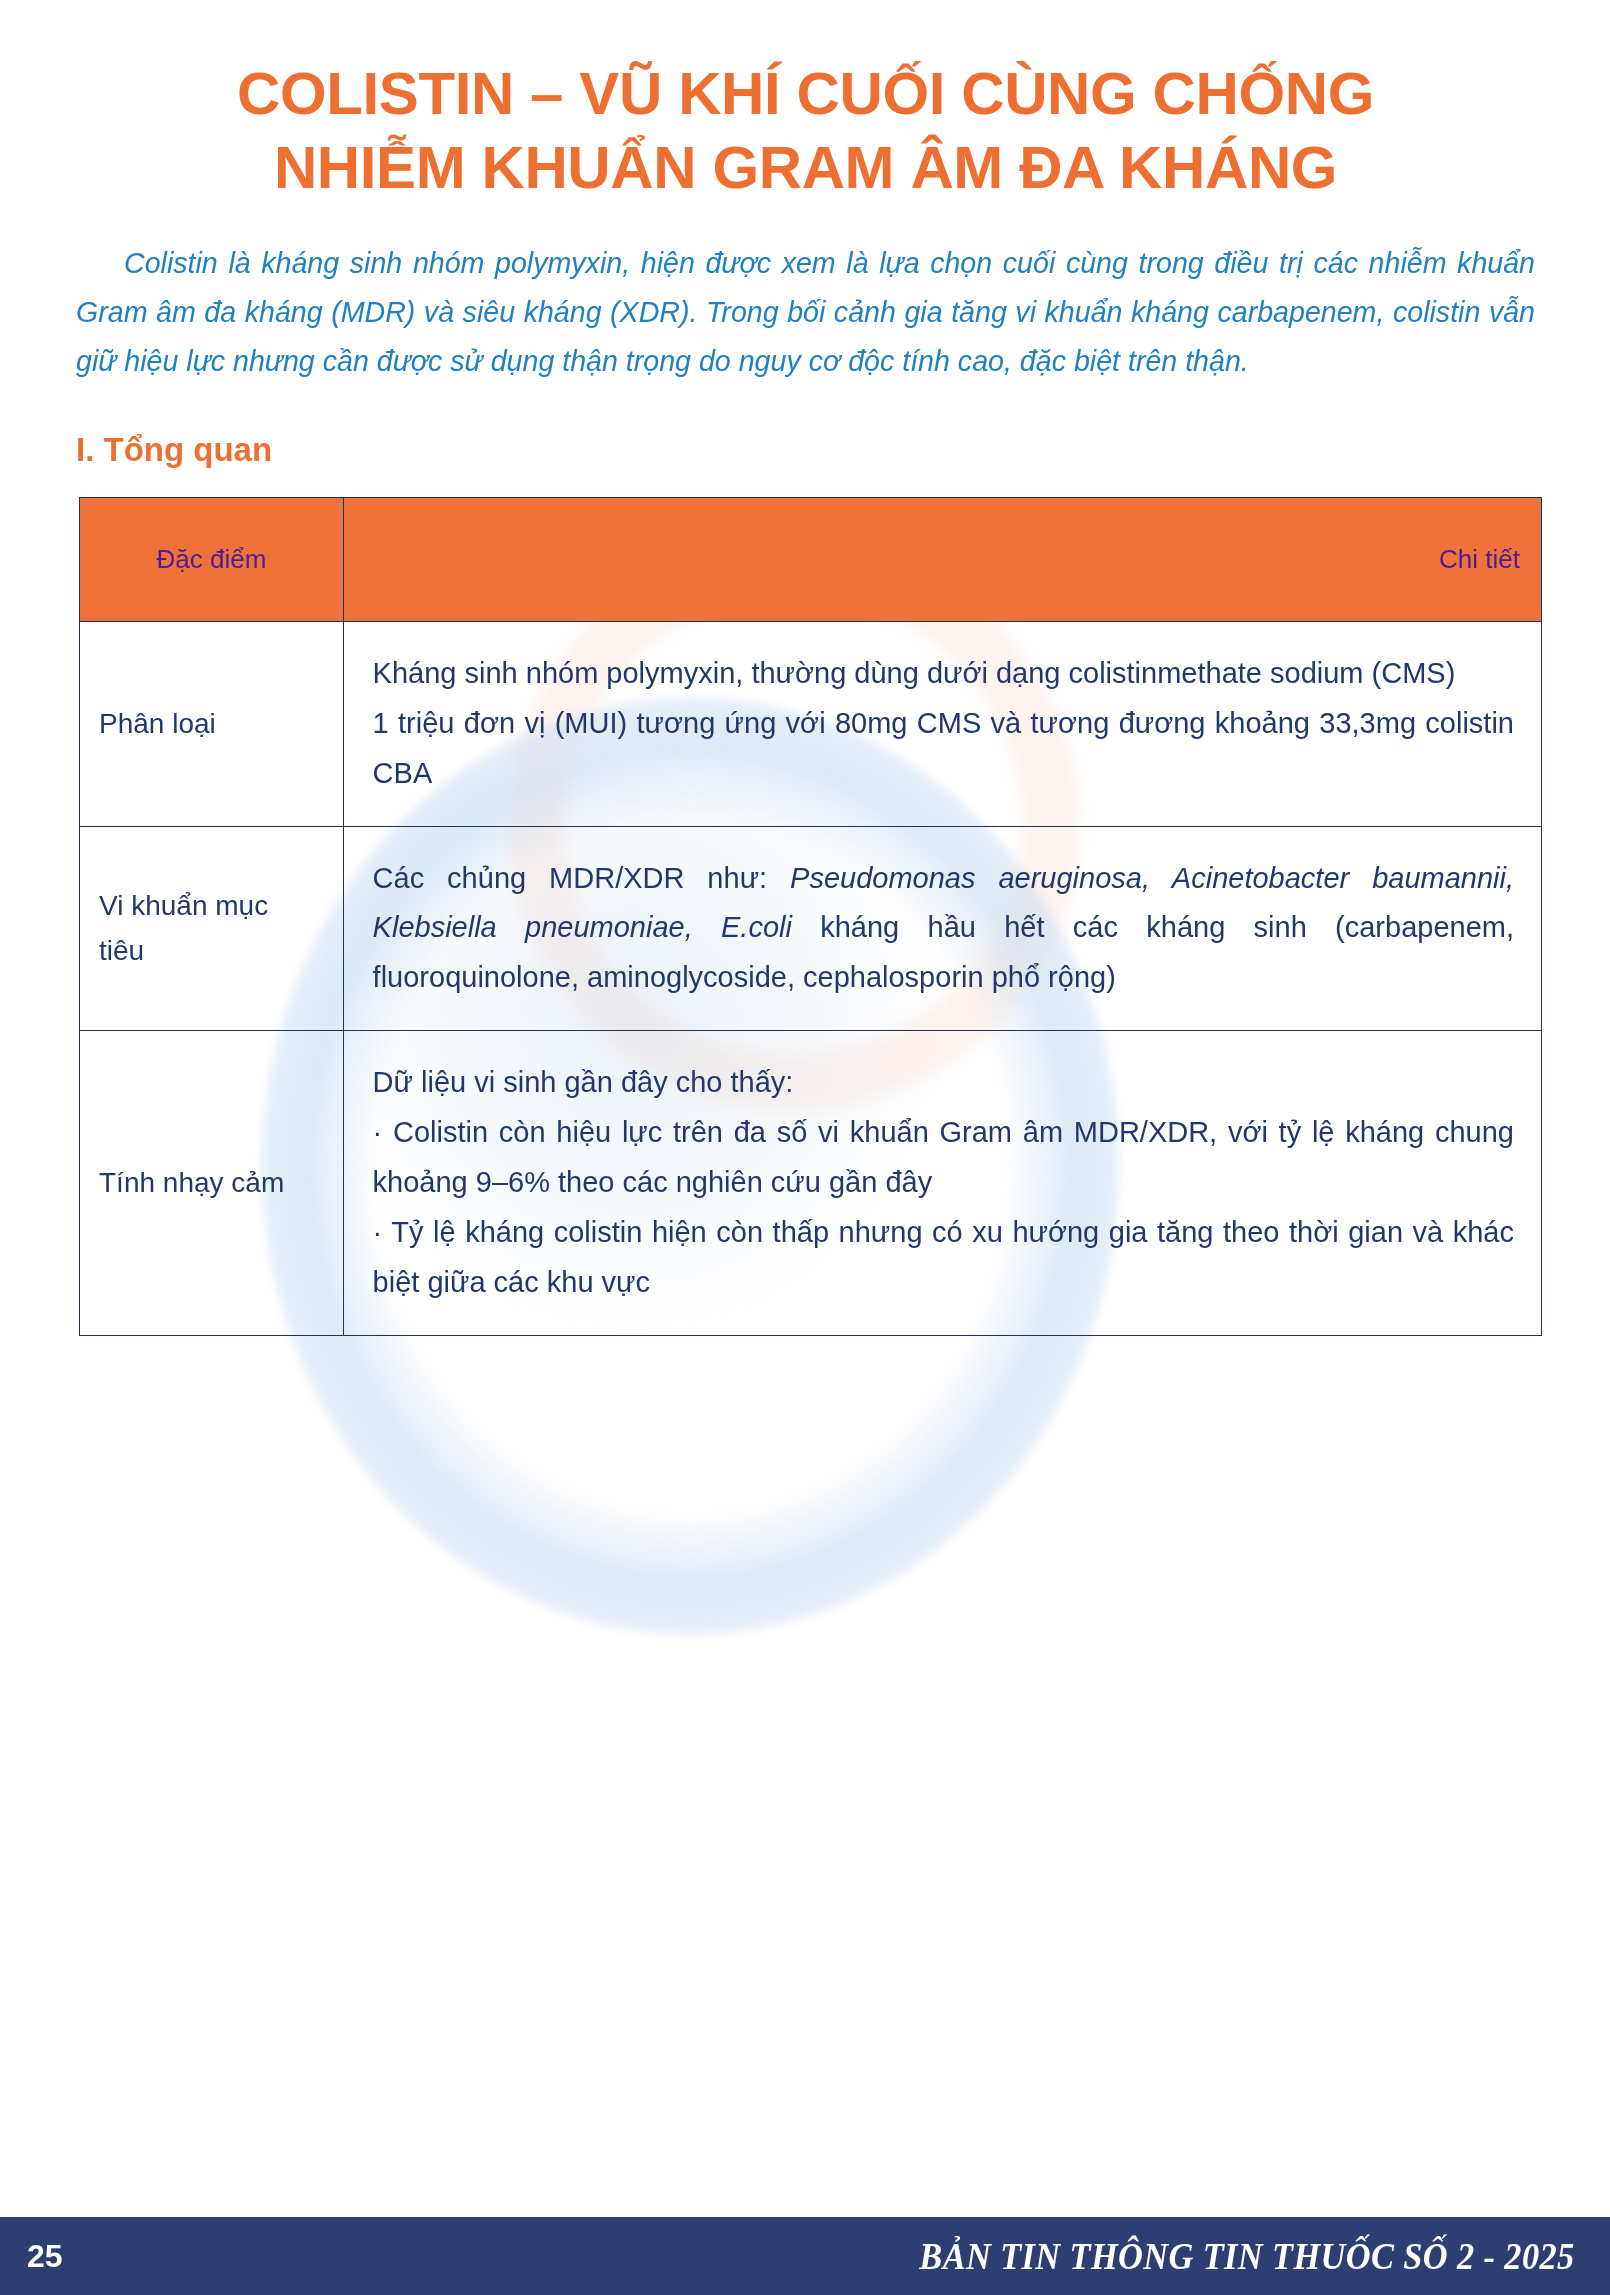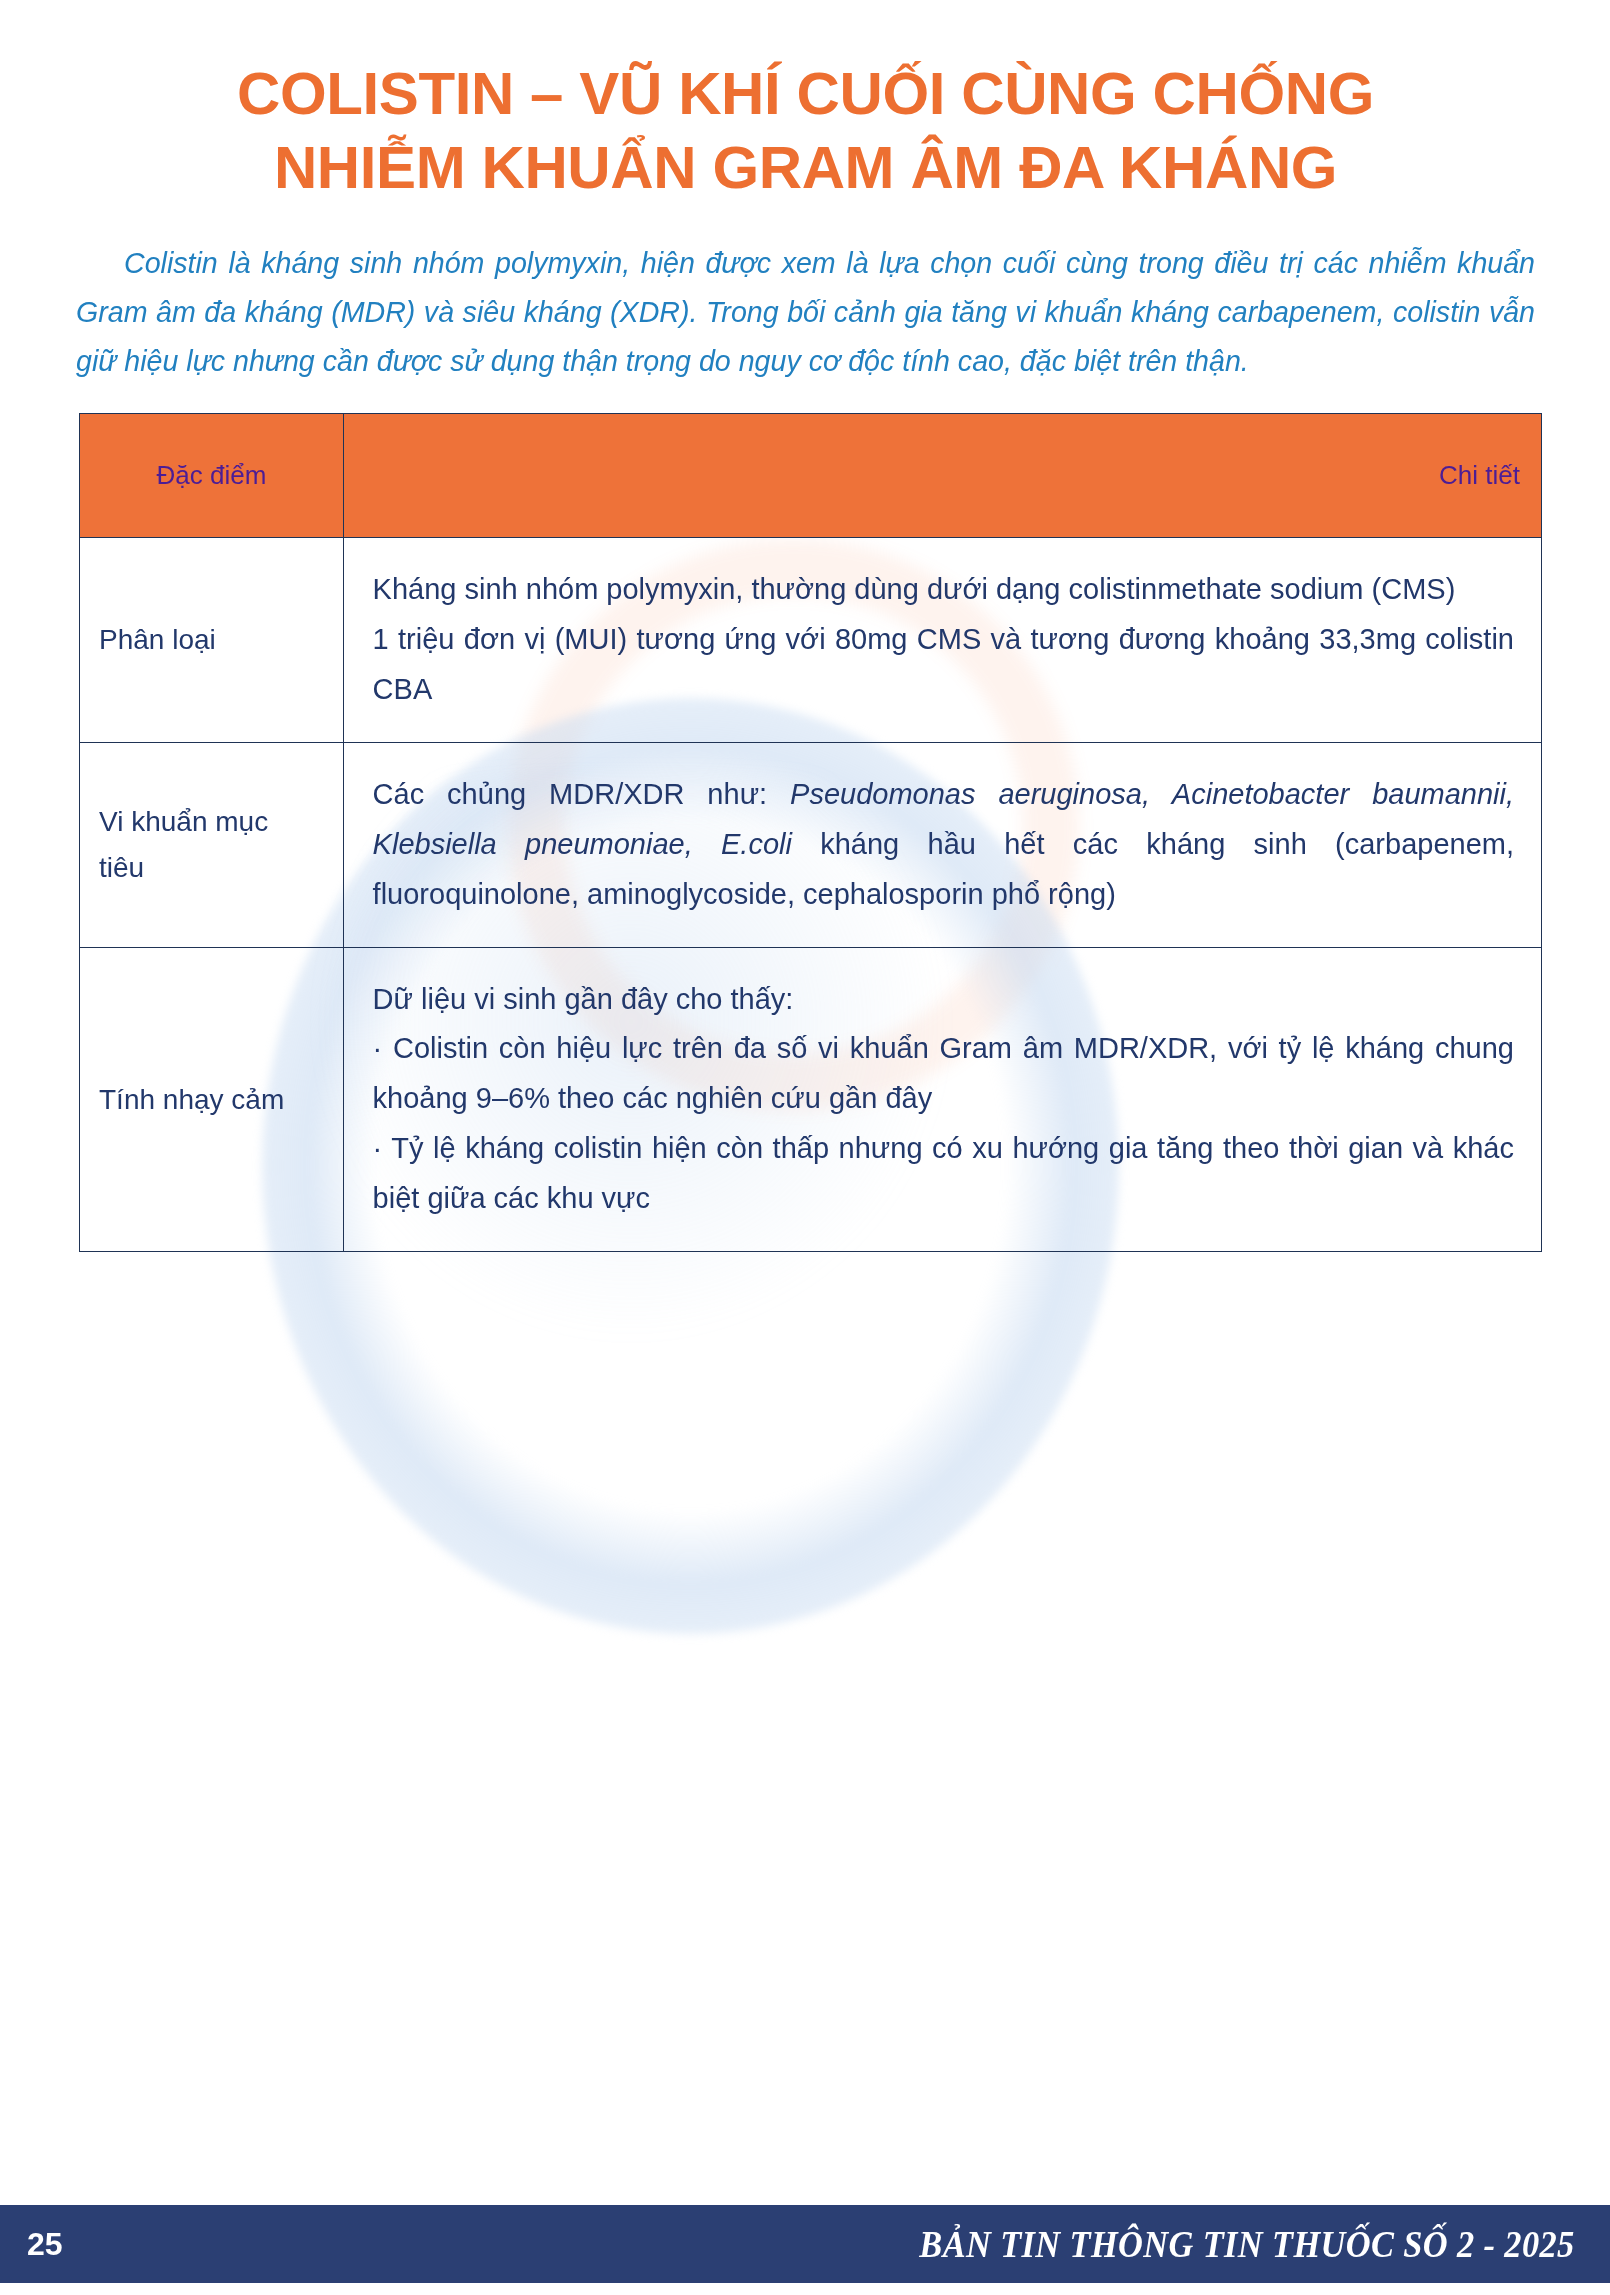--- a/index.html
+++ b/index.html
@@ -148,21 +148,21 @@
     text-align: justify;
   }
   td.detail-cell .line { display: block; }
   td.detail-cell .line.jst { text-align: justify; text-align-last: left; }
   td.detail-cell em { font-style: italic; }
 
   
   .footer-bar {
     position: absolute;
     left: 0;
-    bottom: 12px;
+    bottom: 0;
     width: 1611px;
     height: 78px;
     background: #2B3F73;
     z-index: 2;
     display: flex;
     align-items: center;
   }
   .footer-page {
     color: #ffffff;
     font-family: "Liberation Sans", sans-serif;
@@ -195,20 +195,21 @@
 
 <div class="page">
 
   <div class="title-block">
     <h1 class="doc-title">COLISTIN – VŨ KHÍ CUỐI CÙNG CHỐNG
 NHIỄM KHUẨN GRAM ÂM ĐA KHÁNG</h1>
   </div>
 
   <p class="intro">Colistin là kháng sinh nhóm polymyxin, hiện được xem là lựa chọn cuối cùng trong điều trị các nhiễm khuẩn Gram âm đa kháng (MDR) và siêu kháng (XDR). Trong bối cảnh gia tăng vi khuẩn kháng carbapenem, colistin vẫn giữ hiệu lực nhưng cần được sử dụng thận trọng do nguy cơ độc tính cao, đặc biệt trên thận.</p>
 
+  <h2 class="section-heading">I. Tổng quan</h2>
 
   <div class="table-wrap">
     <table class="overview">
       <thead>
         <tr>
           <th class="col-feature">Đặc điểm</th>
           <th class="col-detail">Chi tiết</th>
         </tr>
       </thead>
       <tbody>

